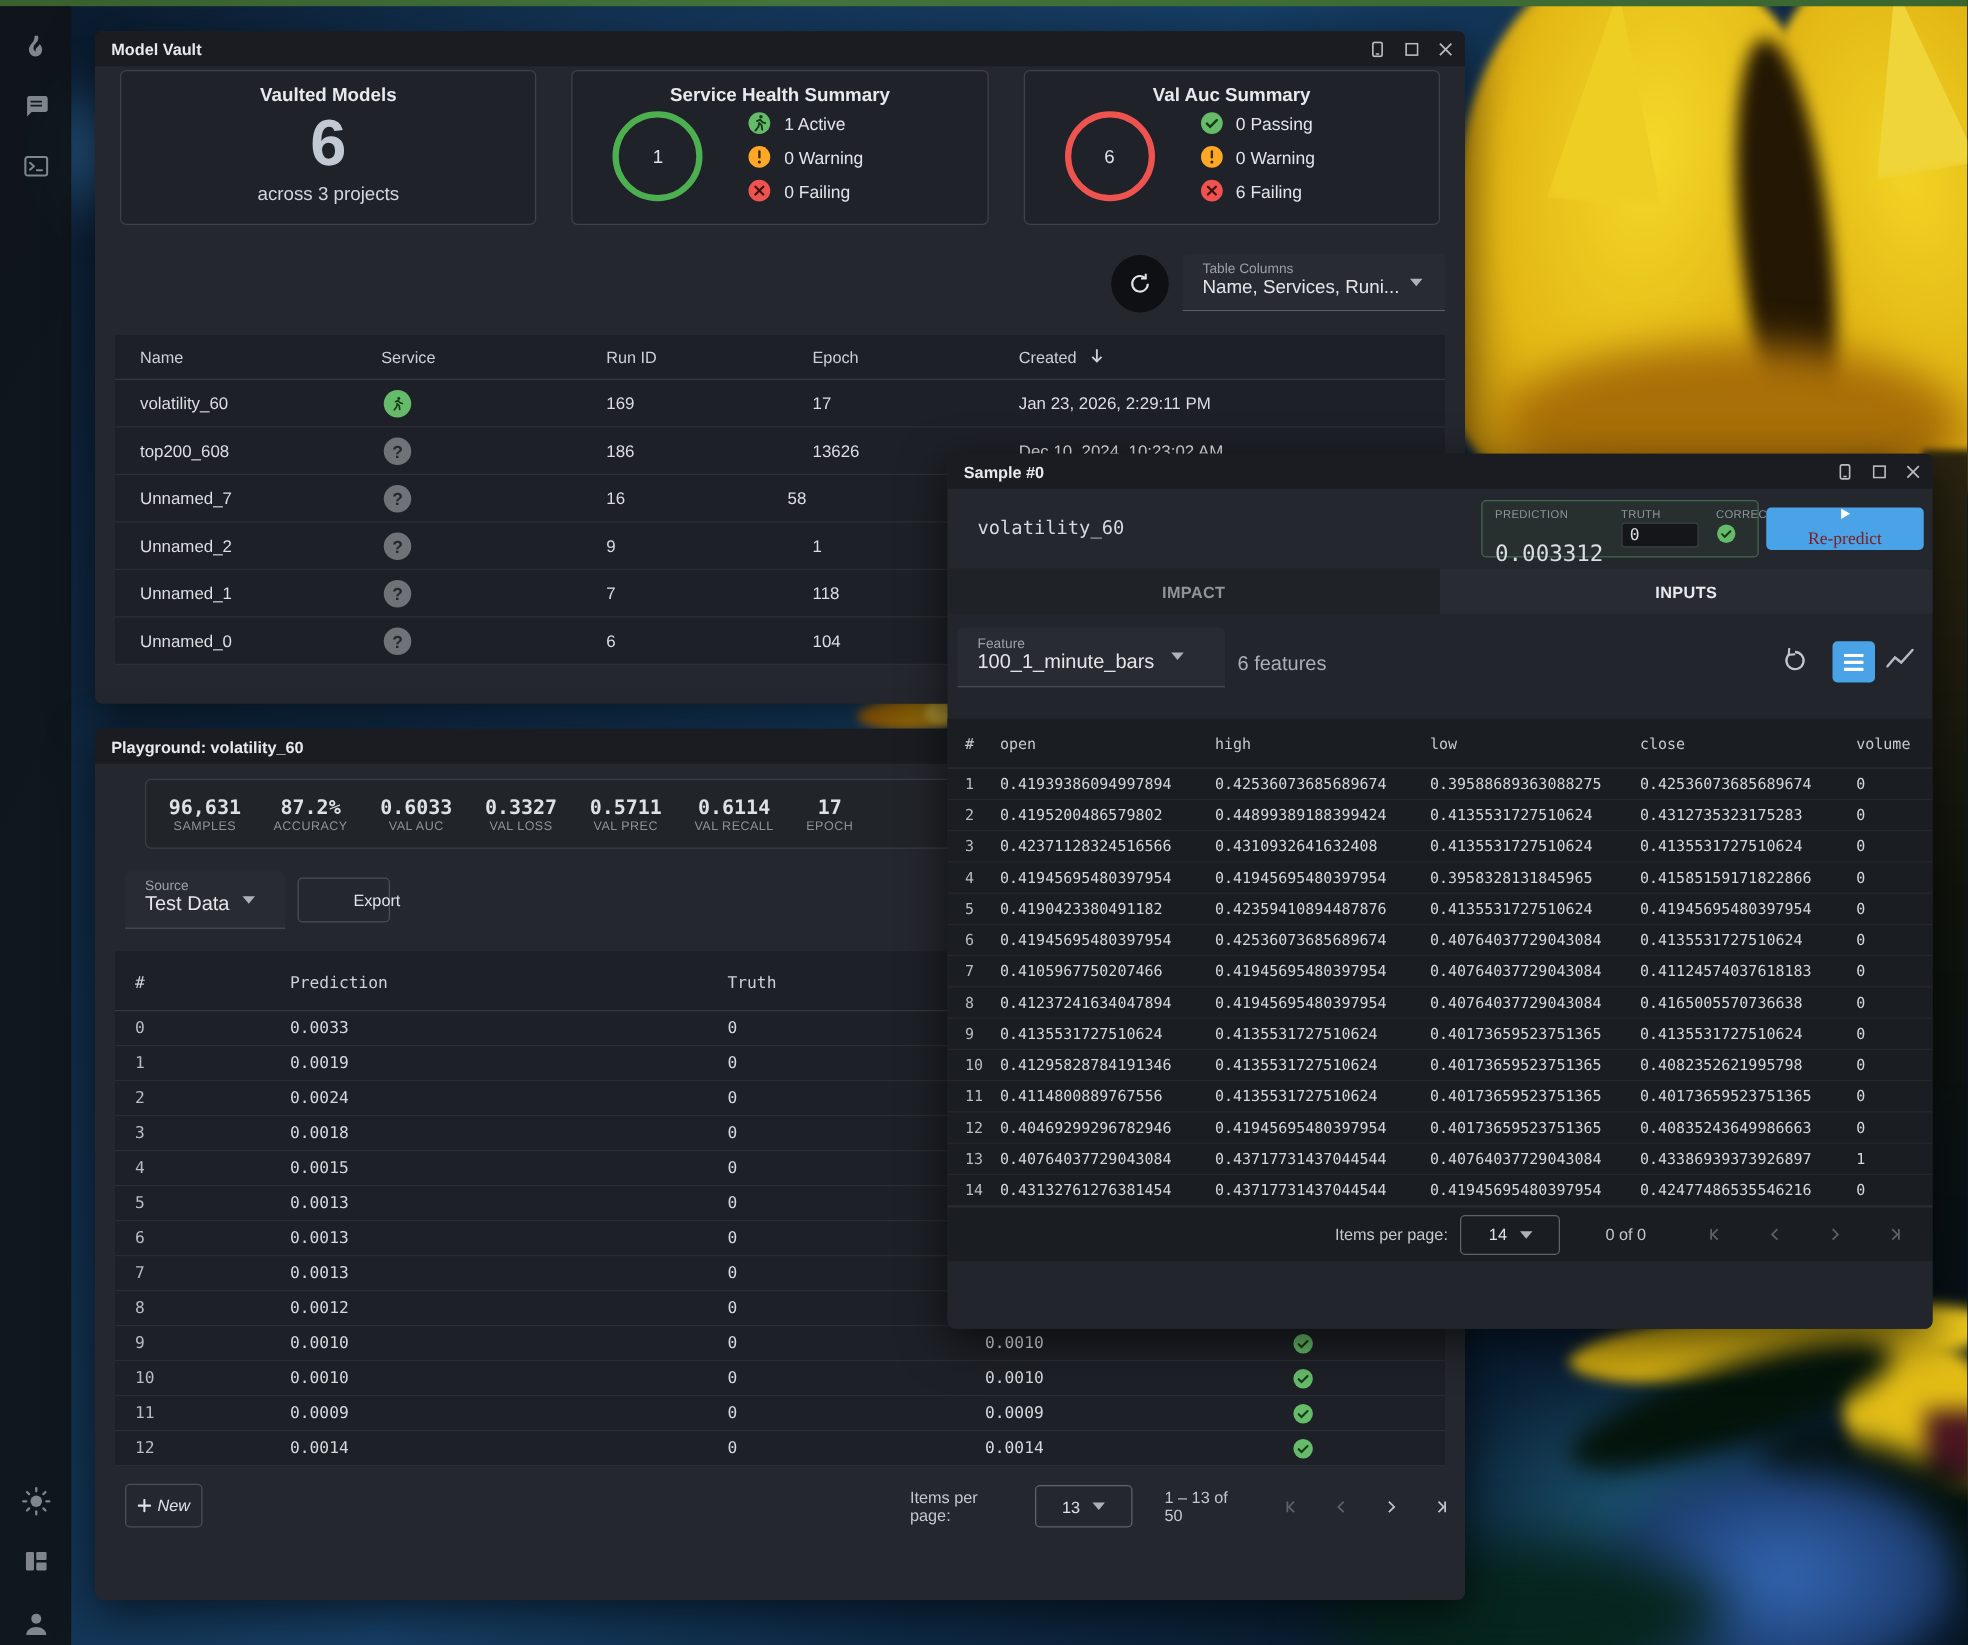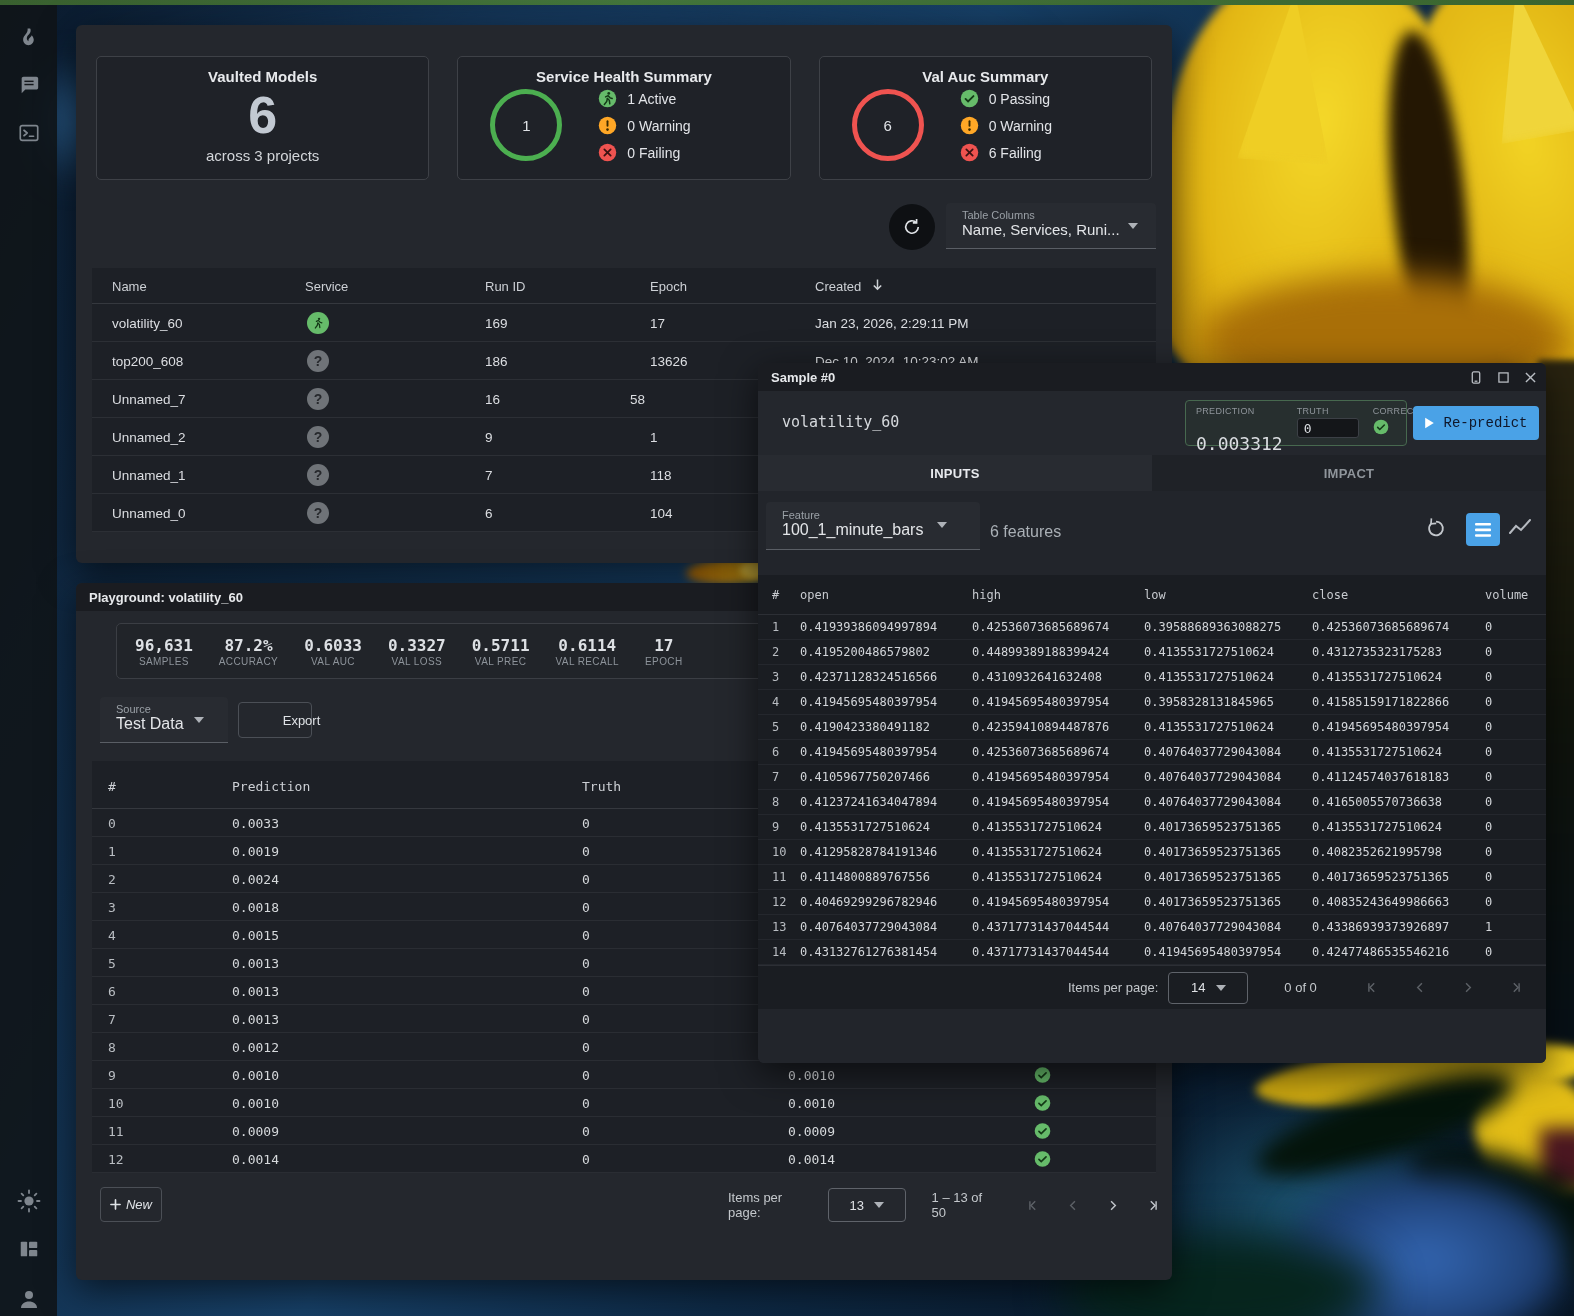--- a/index.html
+++ b/index.html
@@ -100,21 +100,21 @@
   #sm-model { position:absolute; left:24px; top:22px; font-size:15px; color:#d6d9dd; }
   #sm-panel { position:absolute; left:427px; top:9px; width:222px; height:46px;
     border:1px solid #47694f; border-radius:4px; background:rgba(102,187,106,.05);
     display:flex; align-items:flex-start; padding:5px 10px 0 10px; gap:14px; }
   .sm-col .sml { font-size:9px; color:#8f959b; letter-spacing:.3px; }
   .sm-col .smv { font-size:18px; color:#dadde1; margin-top:17px; }
   #sm-truth-input { width:62px; height:20px; margin-top:2px; background:#141619; border:1px solid #3c4046;
     border-radius:3px; color:#dadde1; font-family:"DejaVu Sans Mono",monospace; font-size:13px; padding:0 6px; outline:none; }
   #sm-repredict { position:absolute; left:655px; top:15px; width:126px; height:34px; background:#4aa2e7;
     border-radius:4px; display:flex; align-items:center; justify-content:center; gap:8px;
-    color:#0f172a; font-family:Liberation Mono, monospace; font-size:14px; cursor:pointer; }
+    color:#7f1d1d; font-family:Liberation Serif, serif; font-size:14px; cursor:pointer;flex-direction:column; }
   #sm-tabs { position:absolute; left:0; top:92px; width:788px; height:36px; display:flex; }
   .smtab { flex:1; display:flex; align-items:center; justify-content:center;
     font-size:13px; font-weight:bold; letter-spacing:.3px; cursor:pointer; }
   .smtab.active { background:#282b31; color:#e8eaee; }
   .smtab.inactive { background:#1f2227; color:#8f959b; }
   #sm-feature-dd { left:8px; top:139px; width:214px; height:48px; padding:7px 12px 0 16px; background:#282b31; }
   #sm-feature-dd .ddval { font-size:16px; }
   #sm-featcount { position:absolute; left:232px; top:160px; font-size:16px; color:#aab0b6; }
   #sm-reset { position:absolute; left:667px; top:154px; width:24px; height:24px; color:#c3c7cc; cursor:pointer; }
   #sm-listbtn { position:absolute; left:708px; top:150px; width:34px; height:33px; background:#4aa2e7;
@@ -207,20 +207,42 @@
     </div>
     <div class="side-ic" style="top:1282px">
       <svg width="24" height="24" viewBox="0 0 24 24" fill="currentColor">
           <circle cx="12" cy="8" r="4"></circle>
           <path d="M4 21c0-4 3.6-6.5 8-6.5s8 2.5 8 6.5z"></path>
         </svg>
     </div>
   </div>
 
   <div class="window" id="win-vault">
+    <div class="titlebar">
+      <span class="wt">Model Vault</span>
+      <div class="winctl">
+        <span class="ic">
+            <svg width="10" height="13" viewBox="0 0 10 14" fill="none" stroke="currentColor" stroke-width="1.4">
+              <rect x="1" y="1" width="8" height="12" rx="1.5"></rect>
+              <line x1="3.5" y1="11" x2="6.5" y2="11"></line>
+            </svg>
+          </span>
+        <span class="ic">
+            <svg width="11" height="11" viewBox="0 0 12 12" fill="none" stroke="currentColor" stroke-width="1.4">
+              <rect x="1" y="1" width="10" height="10"></rect>
+            </svg>
+          </span>
+        <span class="ic">
+            <svg width="11" height="11" viewBox="0 0 12 12" stroke="currentColor" stroke-width="1.5">
+              <line x1="1" y1="1" x2="11" y2="11"></line>
+              <line x1="11" y1="1" x2="1" y2="11"></line>
+            </svg>
+          </span>
+      </div>
+    </div>
 
     <div class="cards">
       <div class="card">
         <h3>Vaulted Models</h3>
         <div class="bignum">6</div>
         <div class="cardsub">across 3 projects</div>
       </div>
       <div class="card">
         <h3>Service Health Summary</h3>
         <div class="gauge" style="border:5px solid #4caf50">
@@ -608,22 +630,22 @@
       </div>
       <div id="sm-repredict">
         <svg width="11" height="12" viewBox="0 0 12 14" fill="#fff">
             <polygon points="1,1 11,7 1,13"></polygon>
           </svg>
         <span>Re-predict</span>
       </div>
     </div>
 
     <div id="sm-tabs">
+      <div class="smtab inactive">IMPACT</div>
       <div class="smtab active">INPUTS</div>
-      <div class="smtab inactive">IMPACT</div>
     </div>
 
     <div class="dd" id="sm-feature-dd">
       <div class="ddlab">Feature</div>
       <div class="ddval">
           <span>100_1_minute_bars</span>
           <span class="caret" style="margin-left:14px;margin-top:-10px"></span>
         </div>
     </div>
     <div id="sm-featcount">6 features</div>

